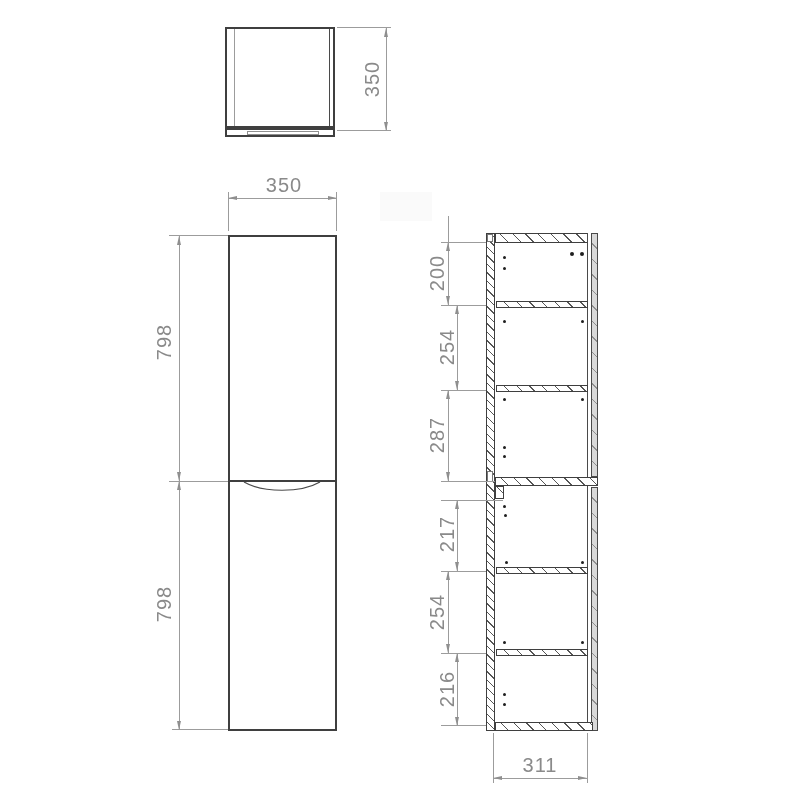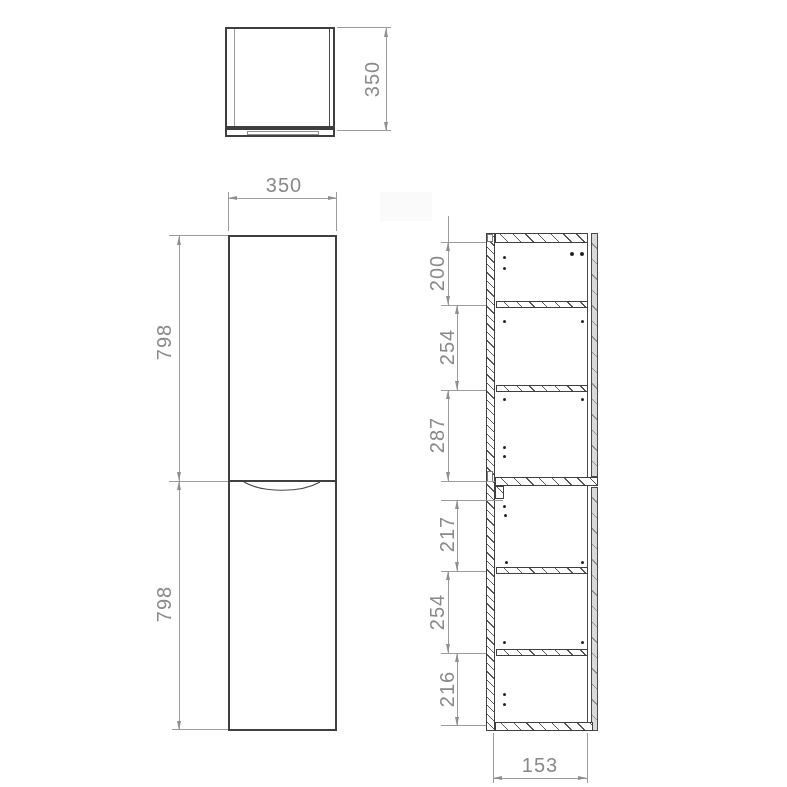--- a/index.html
+++ b/index.html
@@ -160,16 +160,16 @@
     <div class="dl" style="left:457px;top:653px;width:1px;height:73px;"></div>
     <div class="ar ar-up" style="left:455px;top:653px;"></div>
     <div class="ar ar-down" style="left:455px;top:717px;"></div>
     <div class="dim-label vert" style="left:447px;top:689px;">216</div>
 
     <div class="dl" style="left:493px;top:733px;width:1px;height:50px;"></div>
     <div class="dl" style="left:587px;top:733px;width:1px;height:50px;"></div>
     <div class="dl" style="left:493px;top:778px;width:94px;height:1px;"></div>
     <div class="ar ar-left" style="left:493px;top:776px;"></div>
     <div class="ar ar-right" style="left:578px;top:776px;"></div>
-    <div class="dim-label" style="left:540px;top:765px;">153</div>
+    <div class="dim-label" style="left:540px;top:765px;">311</div>
   </div>
 
 </div>
 
 </body></html>

